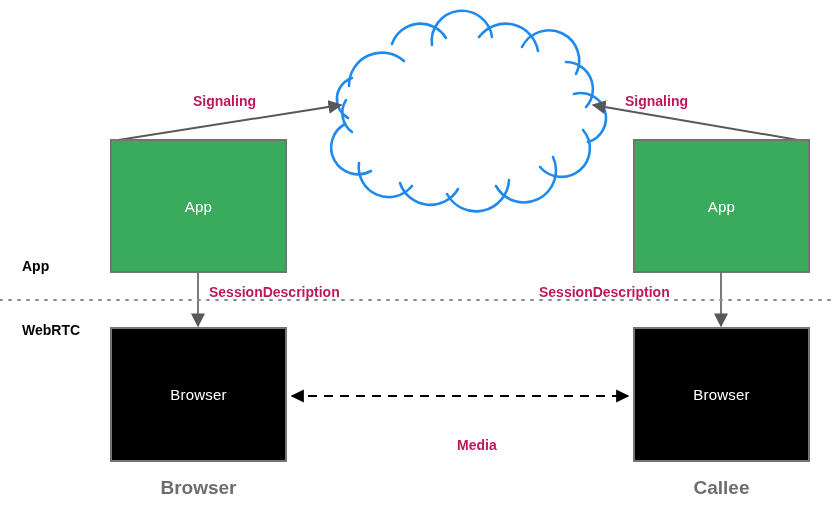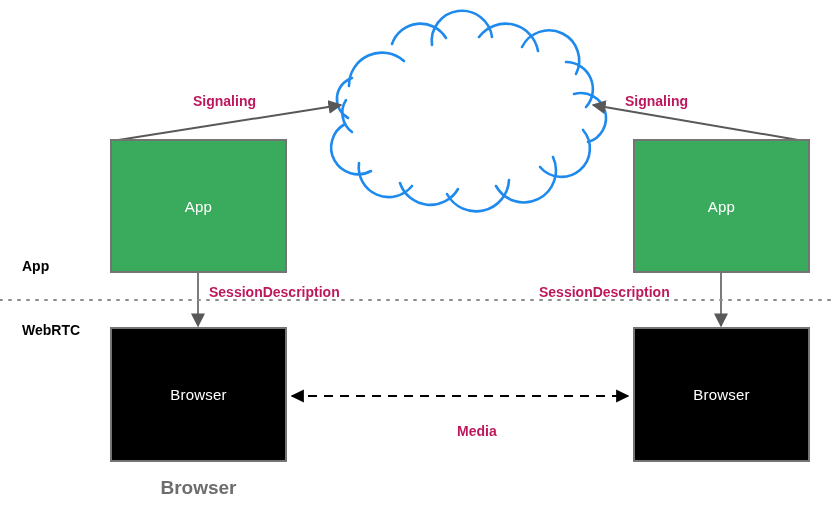--- a/index.html
+++ b/index.html
@@ -130,22 +130,23 @@
   </div>
 
   <div class="edge-label" style="left:193px; top:93px;">Signaling</div>
 
   <div class="edge-label" style="left:625px; top:93px;">Signaling</div>
 
   <div class="edge-label" style="left:209px; top:284px;">SessionDescription</div>
 
   <div class="edge-label" style="left:539px; top:284px;">SessionDescription</div>
 
-  <div class="edge-label" style="left:433px; top:423px;padding-left:24px;">Media</div>
+  <div class="edge-label" style="left:433px; top:437px;padding-left:24px;">Media</div>
 
   <div class="layer-label" style="left:22px; top:258px;">App</div>
 
   <div class="layer-label" style="left:22px; top:322px;">WebRTC</div>
 
   <div class="role-label" style="left:110px; top:477px; width:177px;">Browser</div>
 
+  <div class="role-label" style="left:633px; top:477px; width:177px;">Callee</div>
 
 </div>
 
 </body></html>

